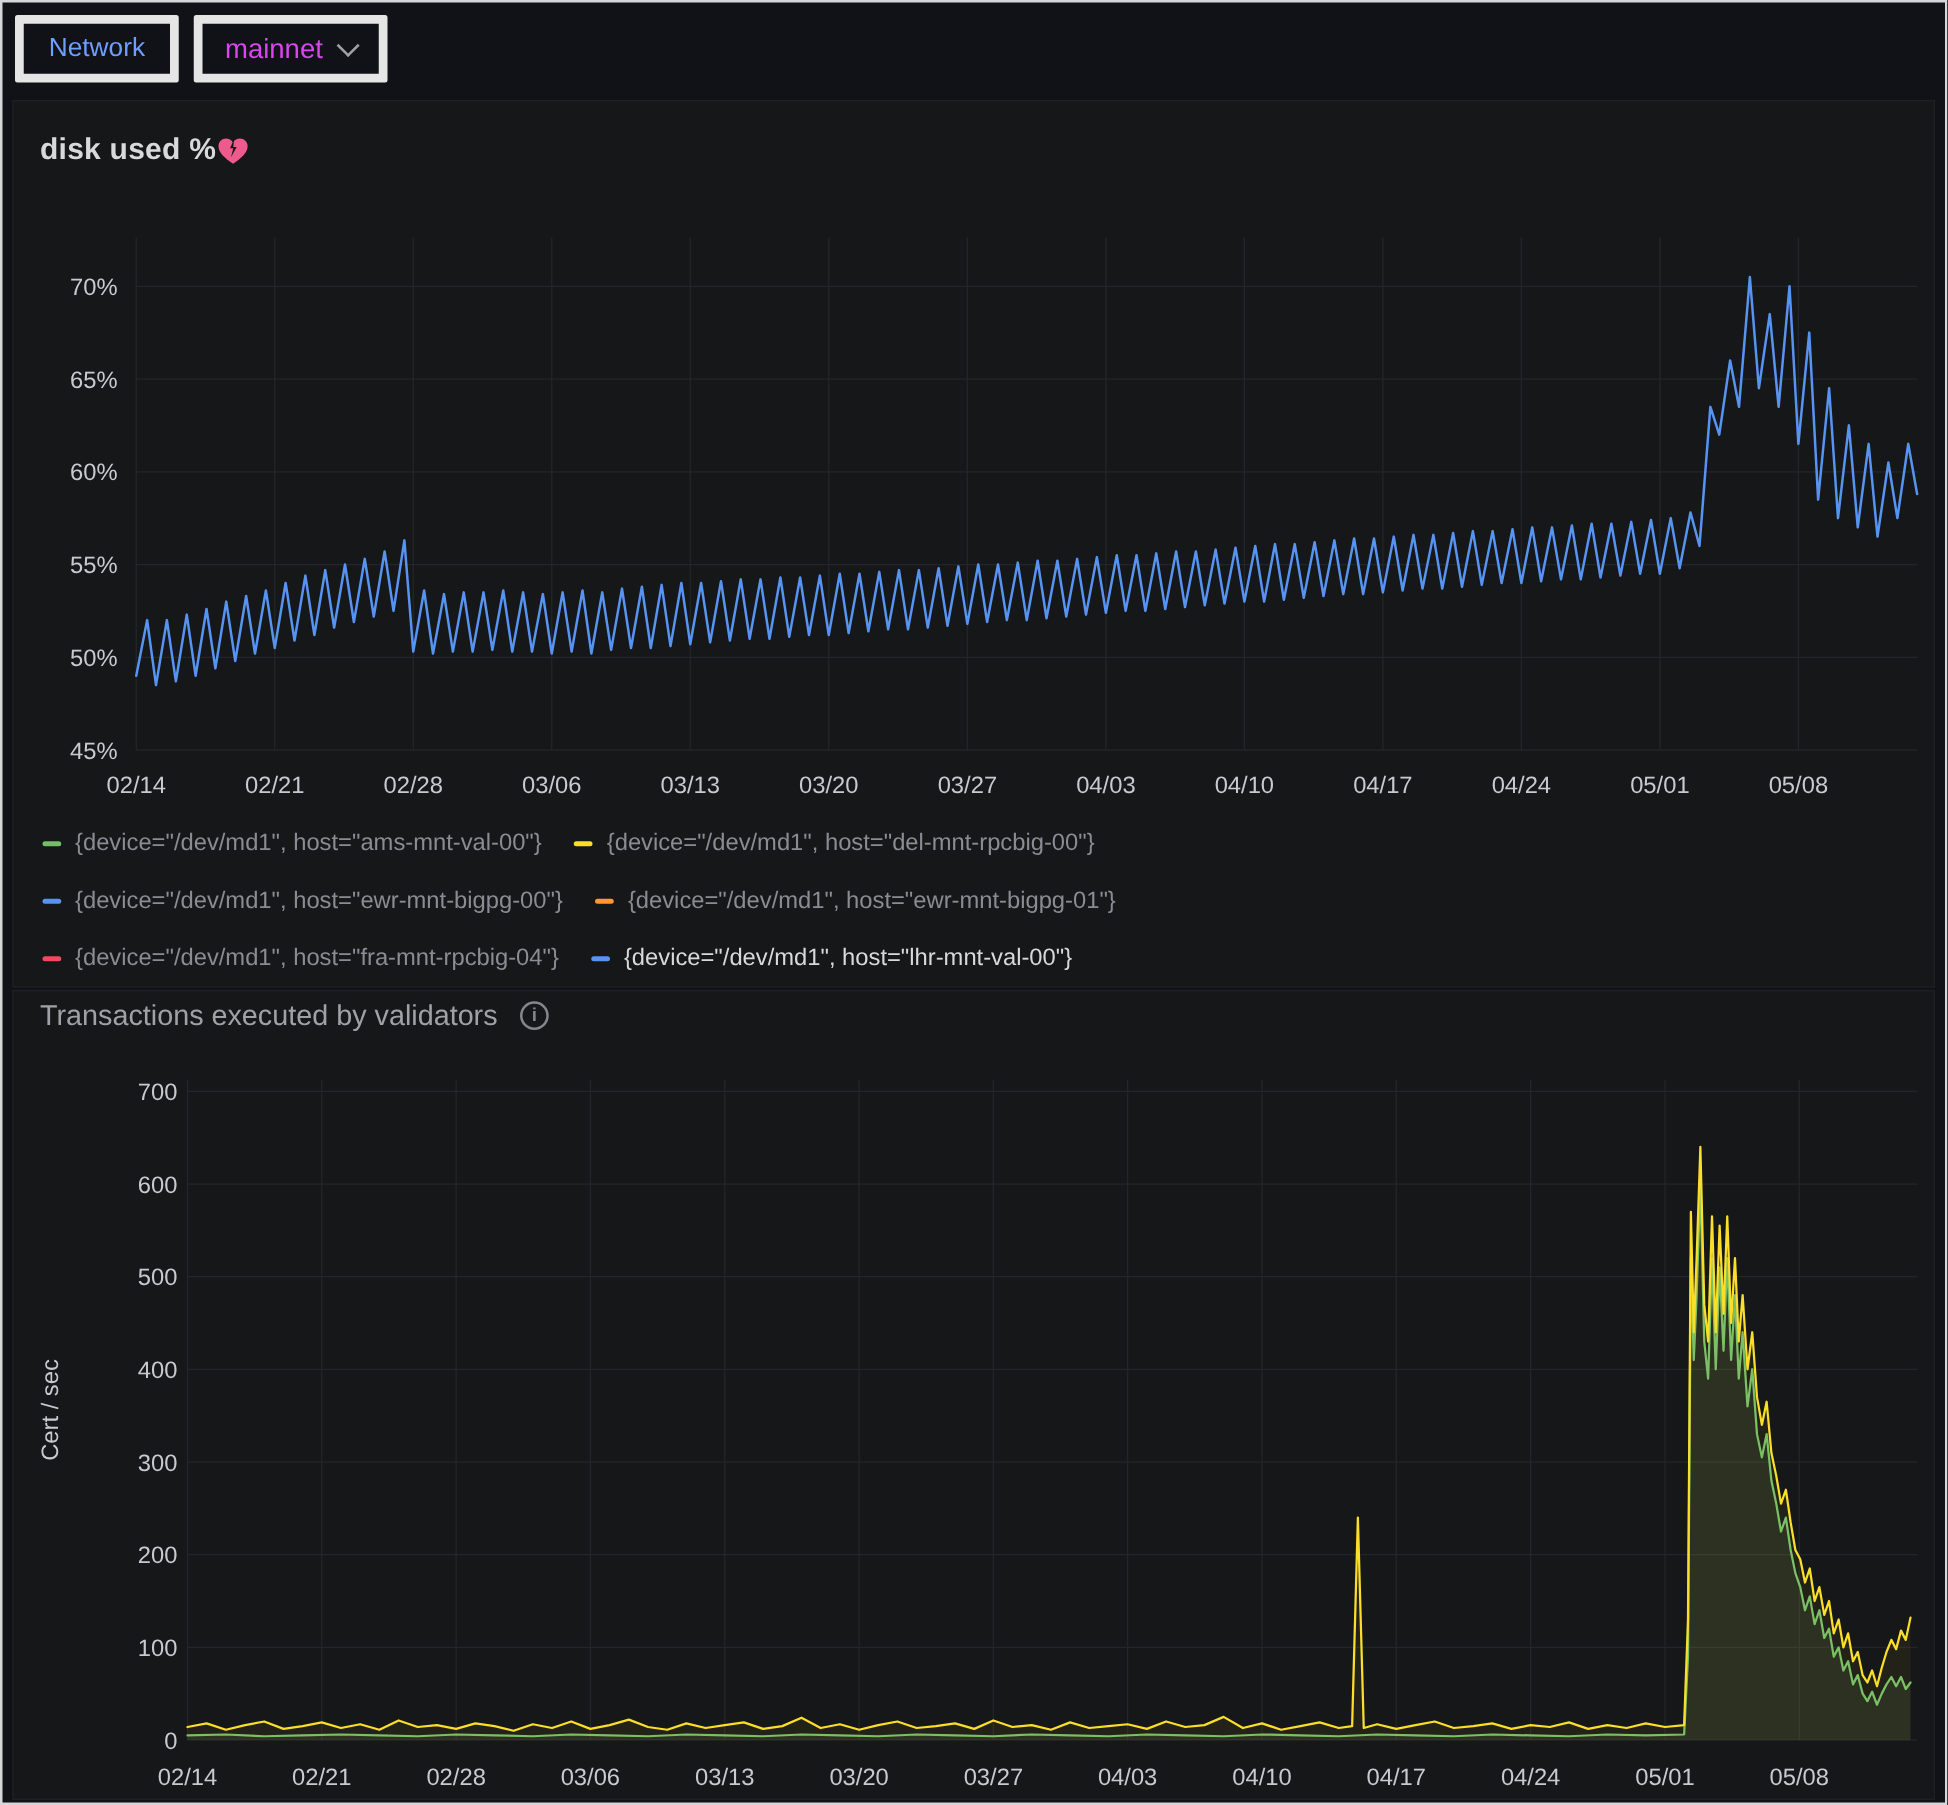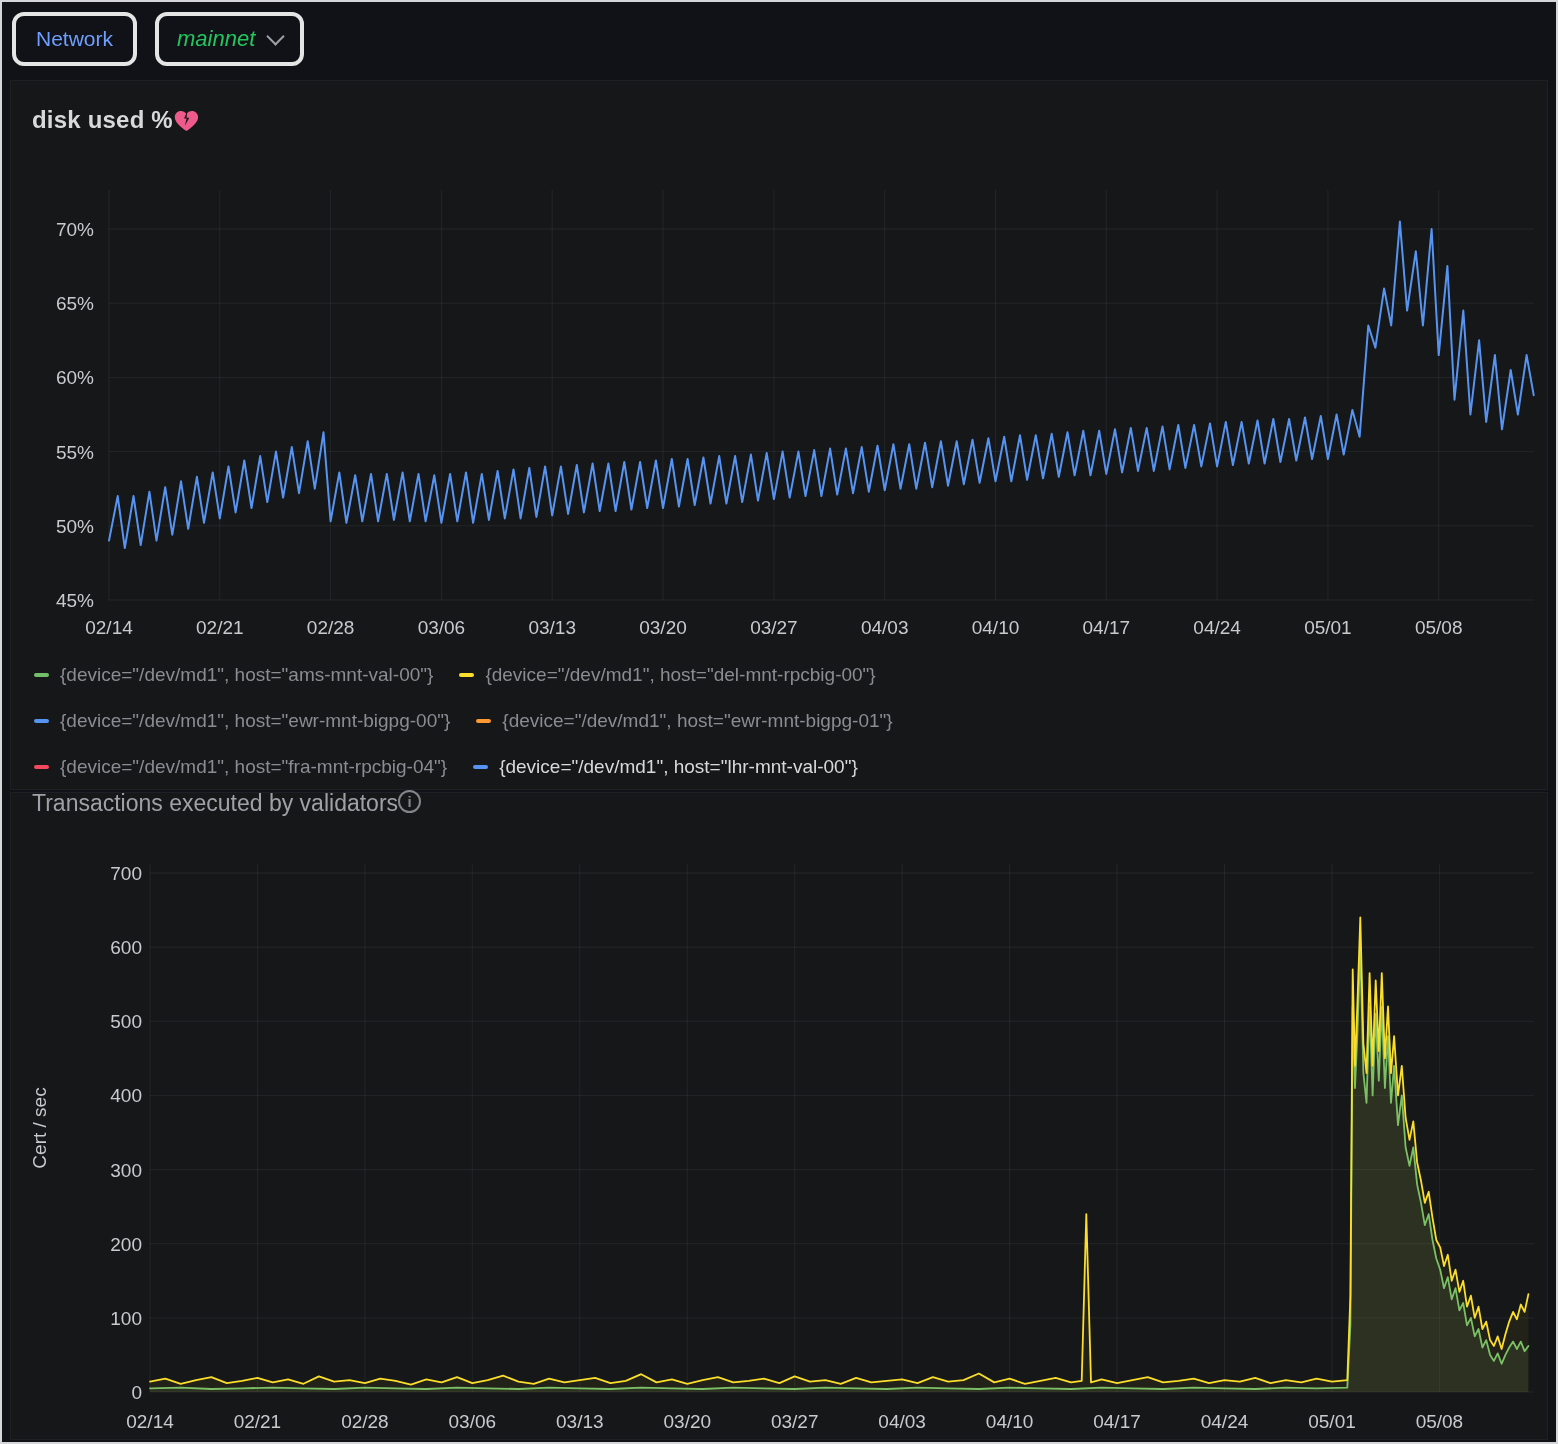--- a/index.html
+++ b/index.html
@@ -3,33 +3,33 @@
 <meta charset="utf-8">
 <style>
   html,body{margin:0;padding:0;background:#0d0e12;}
   .frame{
     position:relative;width:1558px;height:1444px;box-sizing:border-box;
     background:#111217;border:2px solid #d5d6da;overflow:hidden;
     font-family:"Liberation Sans","DejaVu Sans",sans-serif;
   }
   
   .chip{position:absolute;top:10px;height:54px;display:flex;align-items:center;
-        border:4px solid #e5e5e5;border-radius:12px;background:#111217;box-sizing:border-box;}
+        border:7px solid #e5e5e5;border-radius:2px;background:#111217;box-sizing:border-box;}
   .label-chip{left:10px;padding:0 20px;color:#6E9FFF;font-size:21px;font-weight:500;}
-  .value-chip{left:153px;padding:0 18px;color:#22c55e;font-size:22px;gap:14px;cursor:pointer;font-style:italic;}
+  .value-chip{left:153px;padding:0 18px;color:#d946ef;font-size:22px;gap:14px;cursor:pointer;}
   .chev{width:11px;height:11px;border-right:2px solid #9DA0A6;border-bottom:2px solid #9DA0A6;
         transform:rotate(45deg);margin-top:-6px;}
   
   .panel{position:absolute;left:8px;right:8px;background:#161719;border:1px solid #1e2025;box-sizing:border-box;}
   .panel1{top:78px;height:710px;}
   .panel2{top:790px;height:648px;}
   
   .p1head{position:absolute;left:30px;top:96px;height:44px;display:flex;align-items:center;z-index:3;}
   .p1title{font-size:24px;font-weight:600;color:#D8D9DA;letter-spacing:0.2px;}
-  .p2head{position:absolute;left:30px;top:788px;height:44px;display:flex;z-index:3;}
+  .p2head{position:absolute;left:30px;top:788px;height:44px;display:flex;align-items:center;gap:18px;z-index:3;}
   .p2title{font-size:23px;font-weight:500;color:#9FA1A6;}
   .info-i{width:23px;height:23px;border:2px solid #84868b;border-radius:50%;color:#84868b;
           font-size:15px;font-weight:700;display:flex;align-items:center;justify-content:center;box-sizing:border-box;}
   
   #legend{position:absolute;left:32px;top:650px;width:1260px;display:flex;flex-wrap:wrap;
           column-gap:26px;z-index:3;}
   .legend-item{display:flex;align-items:center;gap:11px;height:46px;color:#898C92;font-size:19px;cursor:pointer;white-space:nowrap;}
   .legend-item.hl{color:#D8D9DA;}
   .dash{width:15px;height:4px;border-radius:2px;flex:0 0 auto;}
   

